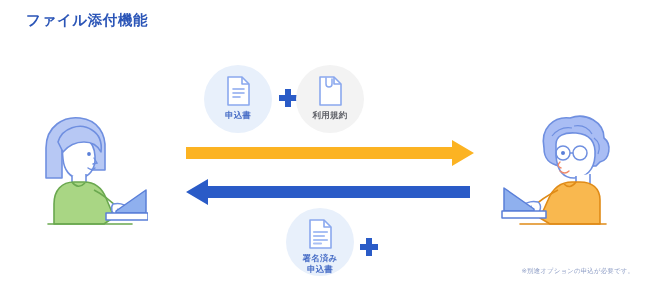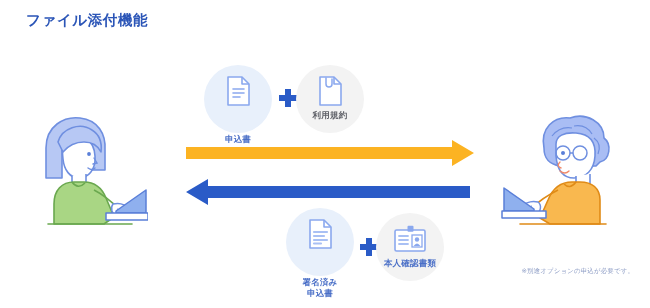--- a/index.html
+++ b/index.html
@@ -35,21 +35,21 @@
   .doc-circle {
     position: absolute;
     width: 68px;
     height: 68px;
     border-radius: 50%;
     display: flex;
     flex-direction: column;
     align-items: center;
     justify-content: flex-start;
   }
-  .doc-circle.blue  { background: #e8f0fb; gap: 24px; }
+  .doc-circle.blue  { background: #e8f0fb; }
   .doc-circle.gray  { background: #f3f3f3; }
 
   .doc-icon-wrap {
     margin-top: 11px;
     height: 30px;
     display: flex;
     align-items: center;
     justify-content: center;
   }
   .doc-label {
@@ -223,29 +223,16 @@
         <path d="M16 1 L16 8 L23 8" fill="none" stroke="#8aa8ee" stroke-width="1.6" stroke-linejoin="round"></path>
         <path d="M6 13 L19 13 M6 17 L16 17 M6 21 L19 21 M6 24.5 L13 24.5" stroke="#a9c0f4" stroke-width="2.2" stroke-linecap="round"></path>
       </svg>
     </div>
     <div class="doc-label blue">署名済み
 申込書</div>
   </div>
 
   <div class="plus" style="left:360px; top:238px;"></div>
 
-  <div class="doc-circle gray" style="left:376px; top:213px;">
-    <div class="doc-icon-wrap">
-      <svg width="32" height="28" viewBox="0 0 32 28" xmlns="http://www.w3.org/2000/svg">
-        <rect x="1" y="5" width="30" height="21" rx="1.5" fill="#ffffff" stroke="#8aa8ee" stroke-width="1.6"></rect>
-        <rect x="13.5" y="0.8" width="6" height="6" rx="1" fill="#8aa8ee"></rect>
-        <path d="M5 11 L14 11 M5 15 L14 15 M5 19 L14 19" stroke="#a9c0f4" stroke-width="1.8" stroke-linecap="round"></path>
-        <rect x="18" y="10" width="10" height="12" fill="#ffffff" stroke="#8aa8ee" stroke-width="1.3"></rect>
-        <circle cx="23" cy="14.5" r="2.2" fill="#8aa8ee"></circle>
-        <path d="M19.6 21 q3.4 -5 6.8 0 Z" fill="#8aa8ee"></path>
-      </svg>
-    </div>
-    <div class="doc-label blue">本人確認書類</div>
-  </div>
 
   <div id="footnote">※別途オプションの申込が必要です。</div>
 
 </div>
 
 </body></html>

